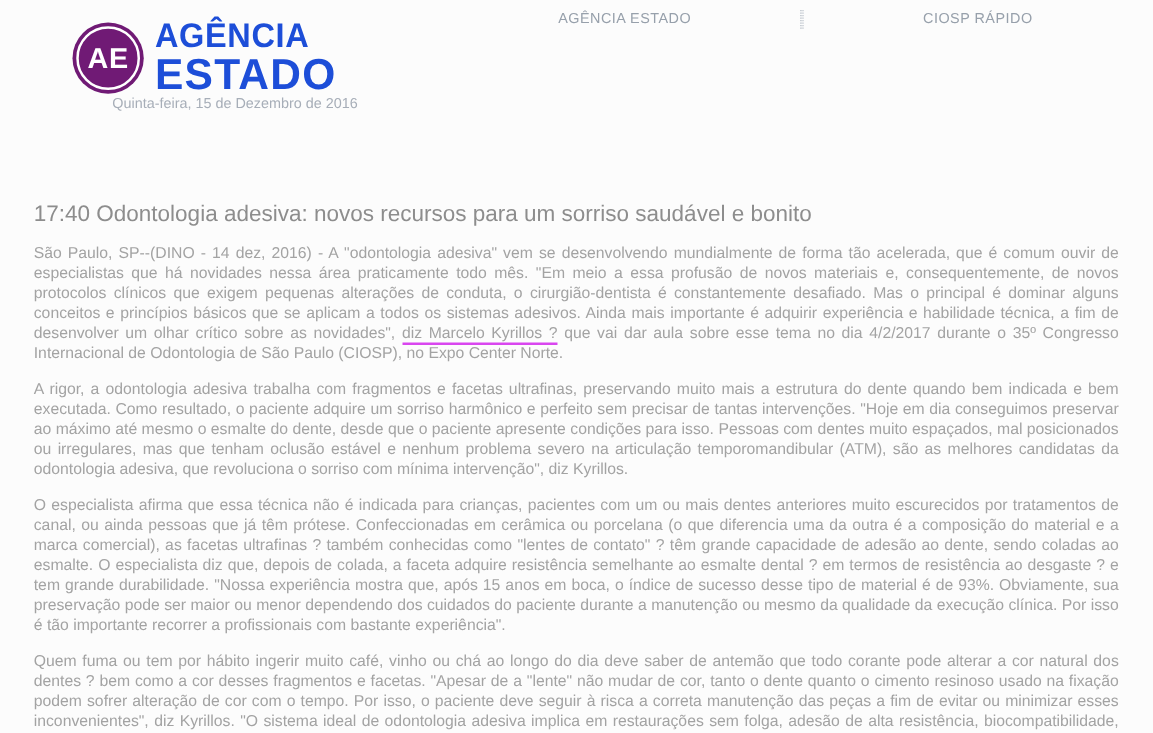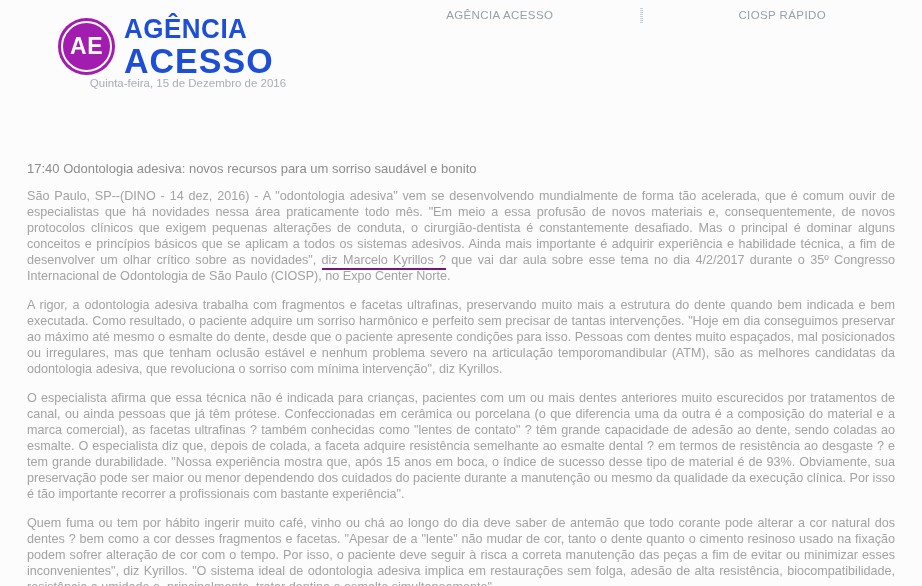--- a/index.html
+++ b/index.html
@@ -25,21 +25,21 @@
   }
   .topnav-sep {
     width:0; height:15px;
     border-left:1px dotted #c8cdd4;
   }
   
   .header { padding:16px 0 0 58px; width:280px; }
   .logo-row { display:flex; align-items:center; cursor:pointer; }
   .logo-circle {
     width:57px; height:57px; border-radius:50%;
-    background:#a21caf; position:relative; flex:0 0 auto;
+    background:#701a75; position:relative; flex:0 0 auto;
     display:flex; align-items:center; justify-content:center;
   }
   .logo-circle::after {
     content:""; position:absolute; inset:3px;
     border:2.5px solid #ffffff; border-radius:50%;
   }
   .logo-monogram {
     color:#ffffff; font-weight:bold; font-size:23px;
     letter-spacing:0.5px; position:relative; z-index:1;
   }
@@ -52,52 +52,52 @@
     font-size:34px; font-weight:bold; letter-spacing:1px;
     margin-top:1px; transform:scaleY(1.02); transform-origin:left top;
   }
   .header-date {
     text-align:center; width:260px;
     font-size:11.5px; color:#a7aeb8;
   }
   
   .main { padding:0 27px; margin-top:72px; }
   .article-title {
-    font-size:13px; color:#8d8d8d;
+    font-size:18px; color:#8d8d8d;
     margin-bottom:12px; font-weight:normal;
   }
   .article p {
     font-size:12.6px; line-height:16px;
     color:#a3a3a3; text-align:justify;
     margin-bottom:13px;
   }
   .red-underline {
-    border-bottom:2px solid #701a75;
+    border-bottom:2px solid #d946ef;
     padding-bottom:1px;
   }
 </style>
 </head>
 <body>
 
 <nav class="topnav">
-  <a class="topnav-item">AGÊNCIA ACESSO</a>
+  <a class="topnav-item">AGÊNCIA ESTADO</a>
   <span class="topnav-sep"></span>
   <span class="topnav-sep"></span>
   <span class="topnav-sep"></span>
   <a class="topnav-item">CIOSP RÁPIDO</a>
 </nav>
 
 <header class="header">
   <div class="logo-row">
     <div class="logo-circle">
       <span class="logo-monogram">AE</span>
     </div>
     <div class="logo-text">
       <div class="logo-line1">AGÊNCIA</div>
-      <div class="logo-line2">ACESSO</div>
+      <div class="logo-line2">ESTADO</div>
     </div>
   </div>
   <div class="header-date">Quinta-feira, 15 de Dezembro de 2016</div>
 </header>
 
 <main class="main">
   <article class="article">
     <h1 class="article-title">17:40 Odontologia adesiva: novos recursos para um sorriso saudável e bonito</h1>
 
     <p><span>São Paulo, SP--(DINO - 14 dez, 2016) - A "odontologia adesiva" vem se desenvolvendo mundialmente de forma tão acelerada, que é comum ouvir de especialistas que há novidades nessa área praticamente todo mês. "Em meio a essa profusão de novos materiais e, consequentemente, de novos protocolos clínicos que exigem pequenas alterações de conduta, o cirurgião-dentista é constantemente desafiado. Mas o principal é dominar alguns conceitos e princípios básicos que se aplicam a todos os sistemas adesivos. Ainda mais importante é adquirir experiência e habilidade técnica, a fim de desenvolver um olhar crítico sobre as novidades", </span><span class="red-underline">diz Marcelo Kyrillos ?</span><span> que vai dar aula sobre esse tema no dia 4/2/2017 durante o 35º Congresso Internacional de Odontologia de São Paulo (CIOSP), no Expo Center Norte.</span></p>

